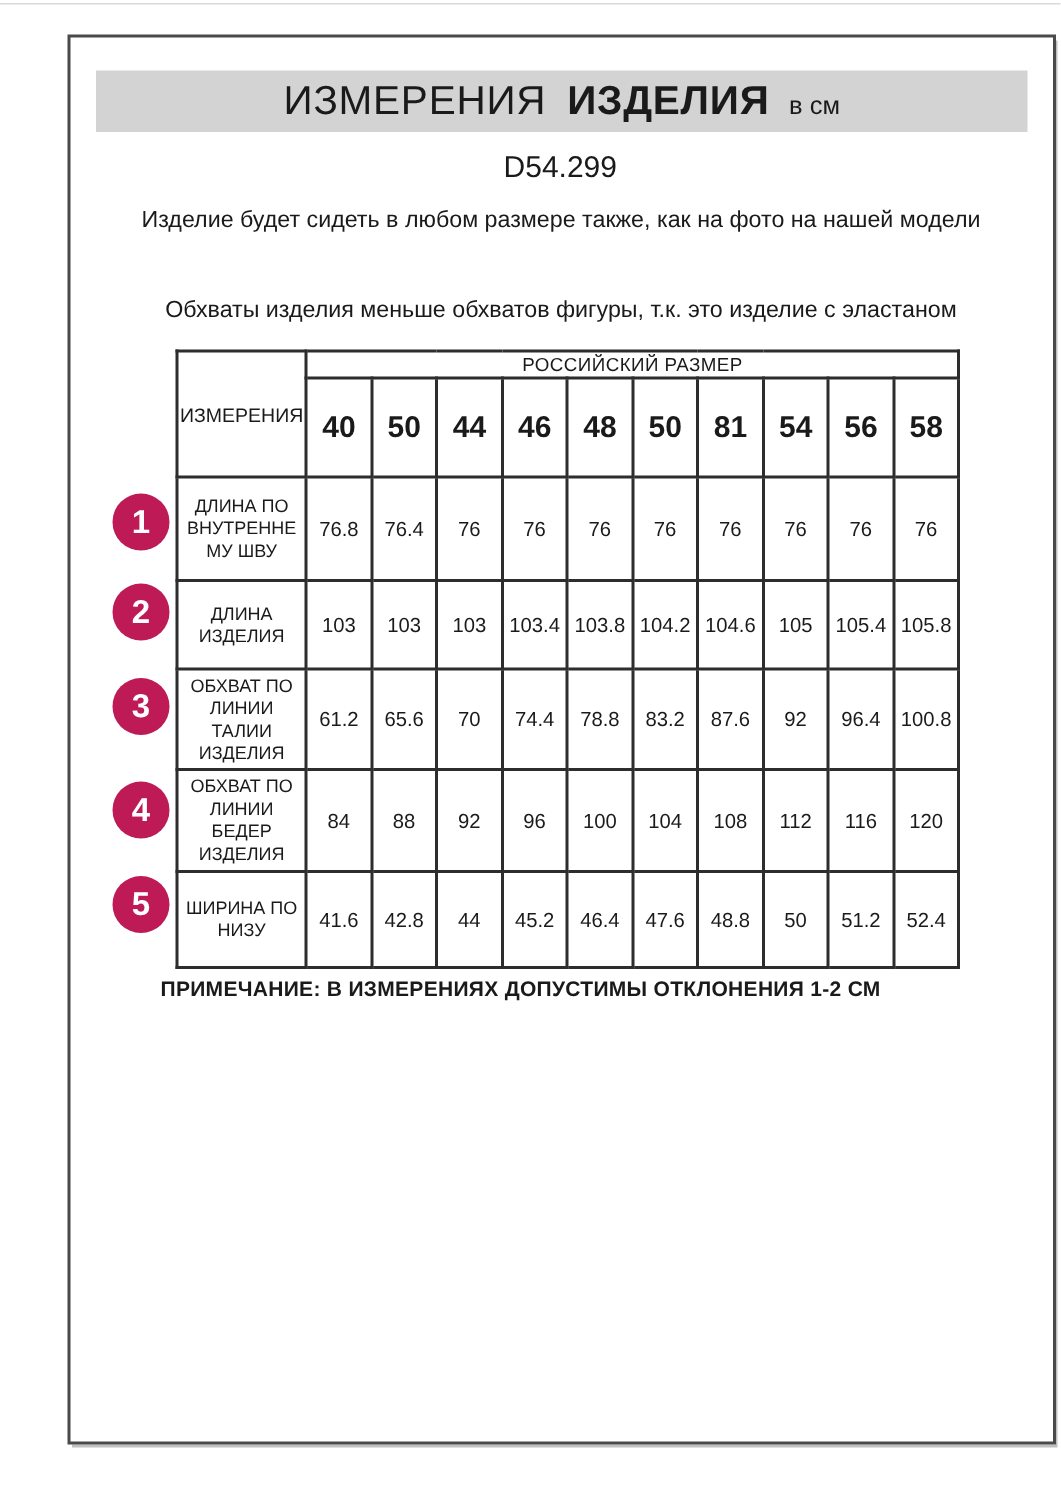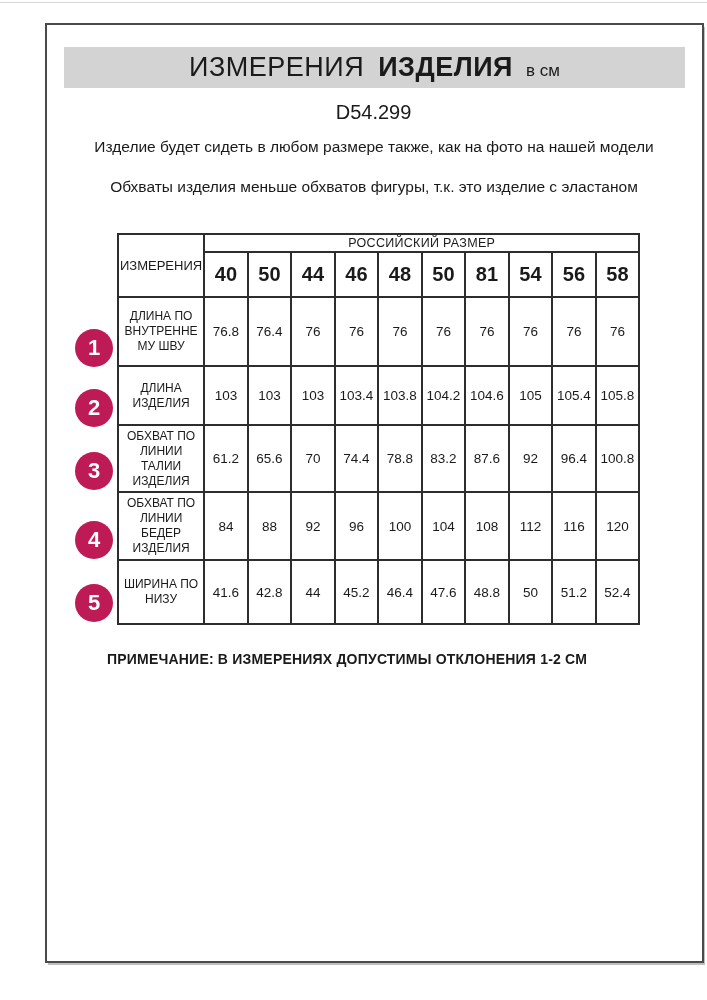--- a/index.html
+++ b/index.html
@@ -33,42 +33,42 @@
   .title-bar .t-unit{font-size:17px;font-weight:400;margin-left:13px;}
   .model-code{
     position:absolute;left:0;top:76px;width:653px;
     text-align:center;font-size:20px;font-weight:400;
   }
   .note{
     position:absolute;left:47px;width:560px;
     text-align:center;font-size:15.5px;line-height:19px;font-weight:400;
   }
   .note-1{top:112px;}
-  .note-2{top:152px;}
+  .note-2{top:172px;}
   .size-table{
     position:absolute;left:70px;top:208px;
     border-collapse:collapse;table-layout:fixed;
     background:#fff;
   }
   .size-table td{
     border:2px solid #2d2d2d;
     text-align:center;vertical-align:middle;
     padding:0 1px;
     overflow:hidden;
   }
   .group-header-cell{font-size:12.5px;font-weight:400;letter-spacing:.3px;}
   .corner-cell{font-size:13px;font-weight:400;}
   .size-cell{font-size:20px;font-weight:700;}
   .label-cell{
     font-size:12px;font-weight:400;line-height:15px;
     white-space:pre-line;
   }
   .value-cell{font-size:13.5px;font-weight:400;}
   tr.group-row{height:18px;}
-  tr.sizes-row{height:45px;}
+  tr.sizes-row{height:66px;}
   tr.data-row-0{height:69px;}
   tr.data-row-1{height:59px;padding-left:20px;}
   tr.data-row-2{height:67px;}
   tr.data-row-3{height:68px;}
   tr.data-row-4{height:64px;}
   .num-circle{
     position:absolute;left:28px;width:38px;height:38px;
     border-radius:50%;
     display:flex;align-items:center;justify-content:center;
     color:#ffffff;font-size:22px;font-weight:700;

